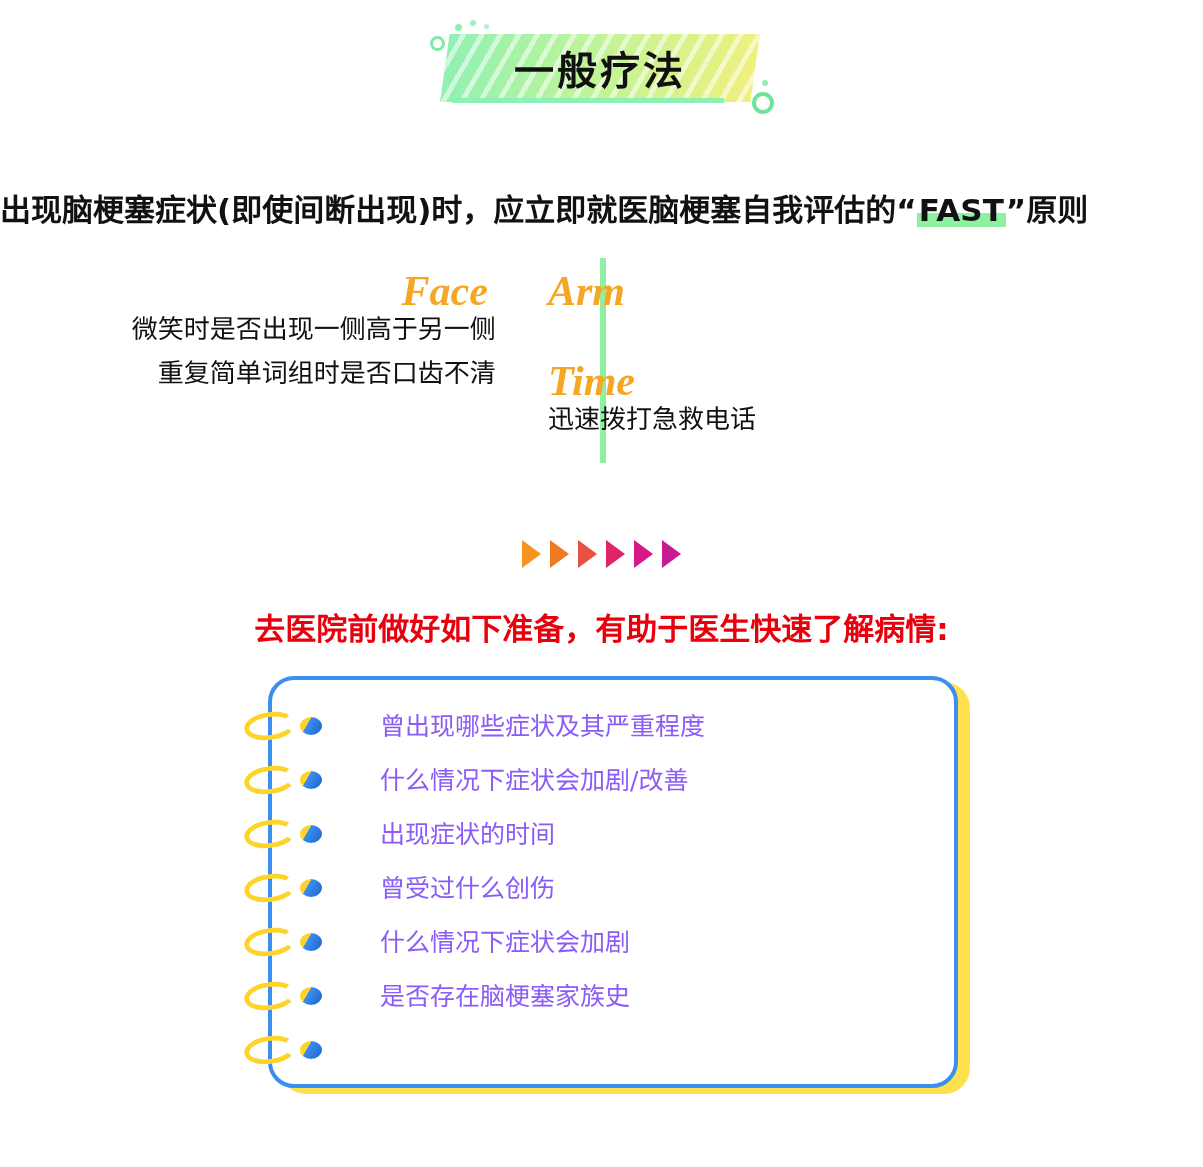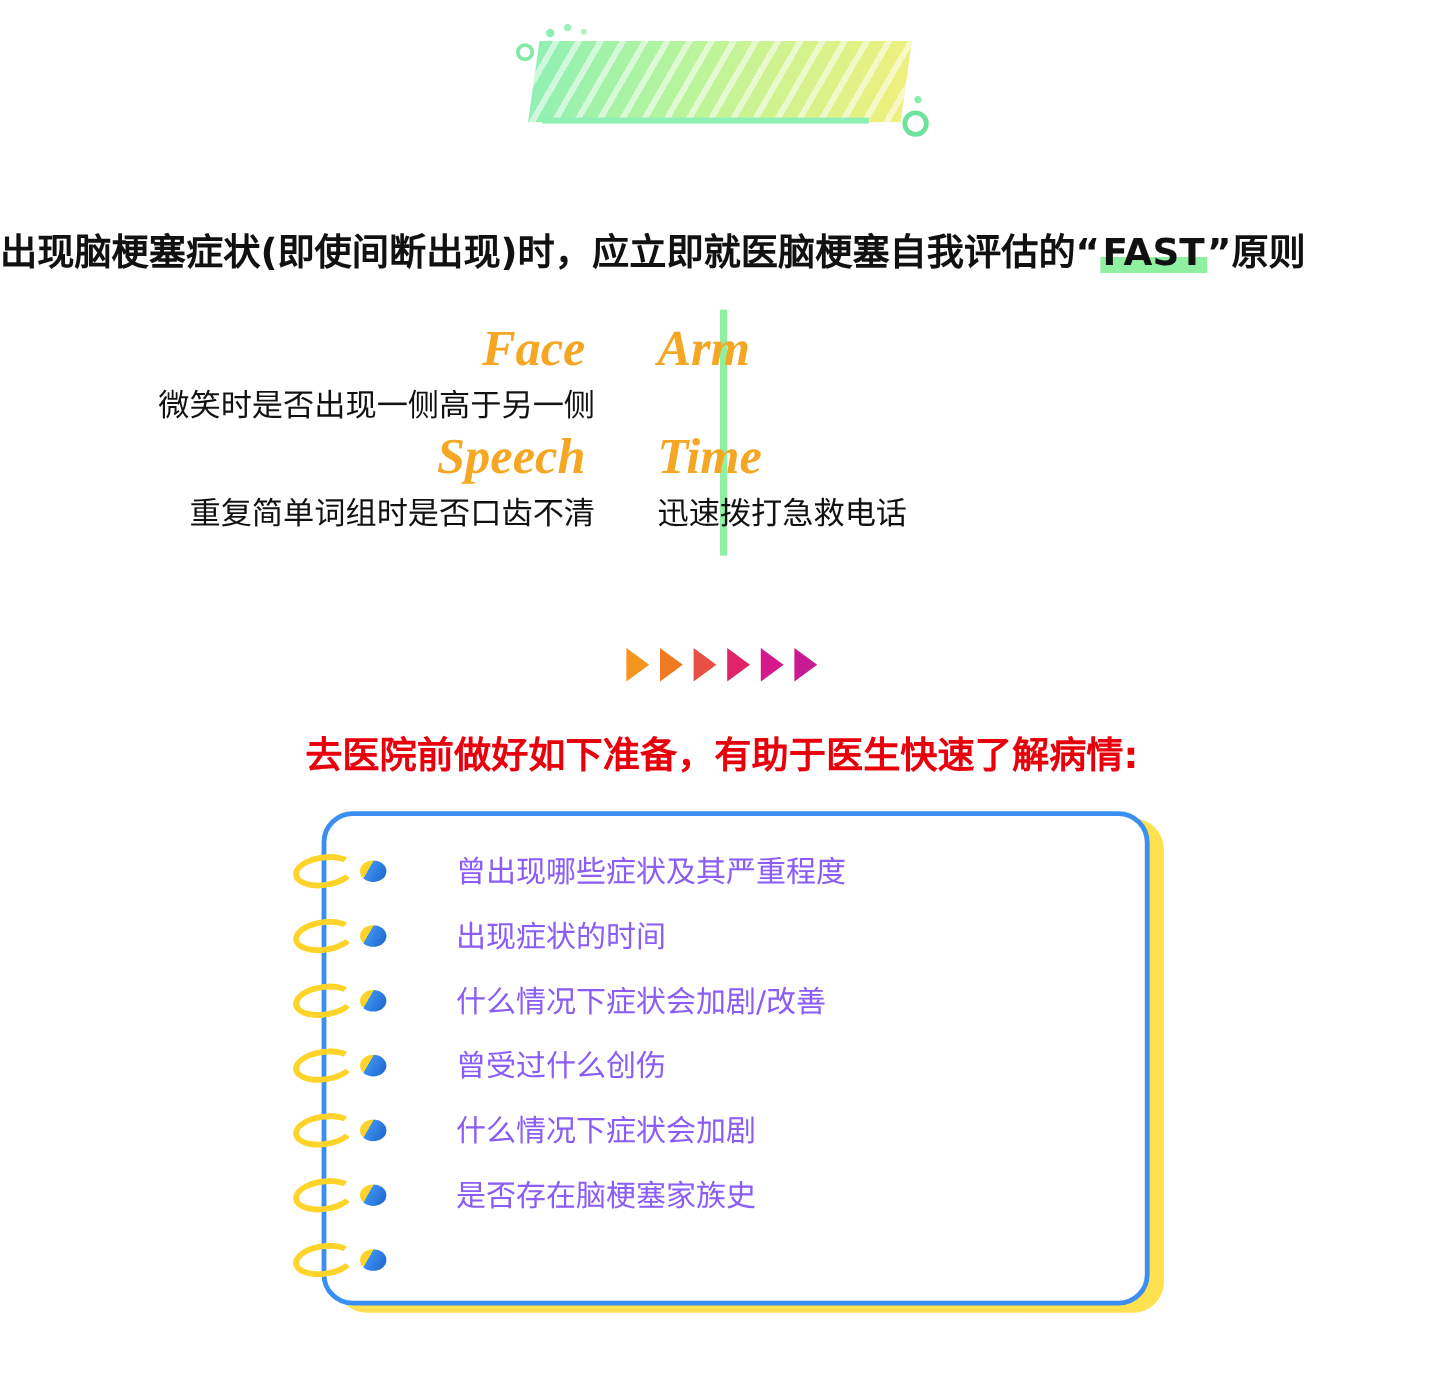--- a/index.html
+++ b/index.html
@@ -138,21 +138,21 @@
     font-weight: bold;
     color: #f5a623;
     line-height: 1.1;
   }
   .fast-col.left .fast-word { margin-right: 8px; }
   .fast-desc {
     font-size: 26px;
     color: #111111;
     font-family: "DejaVu Sans", "Liberation Sans", sans-serif;
     line-height: 1.2;
-    margin-top: 10px;
+    margin-top: 0;
     white-space: nowrap;
   }
 
   
   .arrows {
     position: absolute;
     top: 540px;
     left: 0;
     width: 1203px;
     display: flex;
@@ -241,20 +241,21 @@
 <body>
 
 <div class="banner-wrap">
   <span class="dot dot-s1"></span>
   <span class="dot dot-s2"></span>
   <span class="dot dot-s3"></span>
   <span class="dot dot-ring-1"></span>
   <div class="banner-shape">
     <div class="banner-stripes"></div>
   </div>
+  <div class="banner-title">一般疗法</div>
   <div class="banner-underline"></div>
   <span class="dot dot-s4"></span>
   <span class="dot dot-ring-2"></span>
 </div>
 
 <div class="lead">
   <span>出现脑梗塞症状(即使间断出现)时，应立即就医脑梗塞自我评估的“</span><span class="hl">FAST</span><span>”原则</span>
 </div>
 
 <div class="fast-block">
@@ -265,21 +266,20 @@
       <div class="fast-word">Face</div>
       <div class="fast-desc">微笑时是否出现一侧高于另一侧</div>
     </div>
     <div class="fast-col right">
       <div class="fast-word">Arm</div>
     </div>
   </div>
 
   <div class="fast-row r2">
     <div class="fast-col left">
-      <div class="fast-word">Speech</div>
       <div class="fast-desc">重复简单词组时是否口齿不清</div>
     </div>
     <div class="fast-col right">
       <div class="fast-word">Time</div>
       <div class="fast-desc">迅速拨打急救电话</div>
     </div>
   </div>
 </div>
 
 <div class="arrows" id="arrow-row">
@@ -290,22 +290,22 @@
     <span class="arrow" style="border-left-color: rgb(213, 25, 138);"></span>
     <span class="arrow" style="border-left-color: rgb(200, 26, 146);"></span>
   </div>
 
 <div class="red-heading">去医院前做好如下准备，有助于医生快速了解病情:</div>
 
 <div class="card-shadow"></div>
 <div class="card"></div>
 <div class="note-list" id="note-list">
     <div class="note-item">曾出现哪些症状及其严重程度</div>
+    <div class="note-item">什么情况下症状会加剧/改善</div>
     <div class="note-item">出现症状的时间</div>
-    <div class="note-item">什么情况下症状会加剧/改善</div>
     <div class="note-item">曾受过什么创伤</div>
     <div class="note-item">什么情况下症状会加剧</div>
     <div class="note-item">是否存在脑梗塞家族史</div>
   </div>
 
 <div class="spiral" style="top: 712px;">
     <div class="ring"></div>
     <div class="bead"></div>
   </div>
 <div class="spiral" style="top: 766px;">

